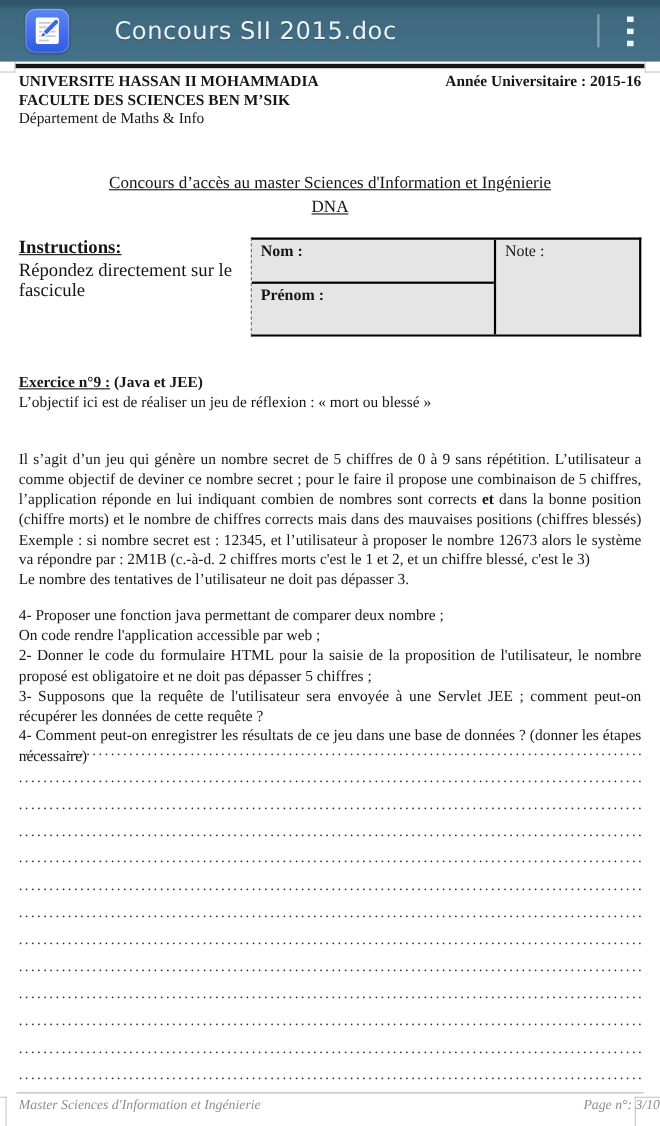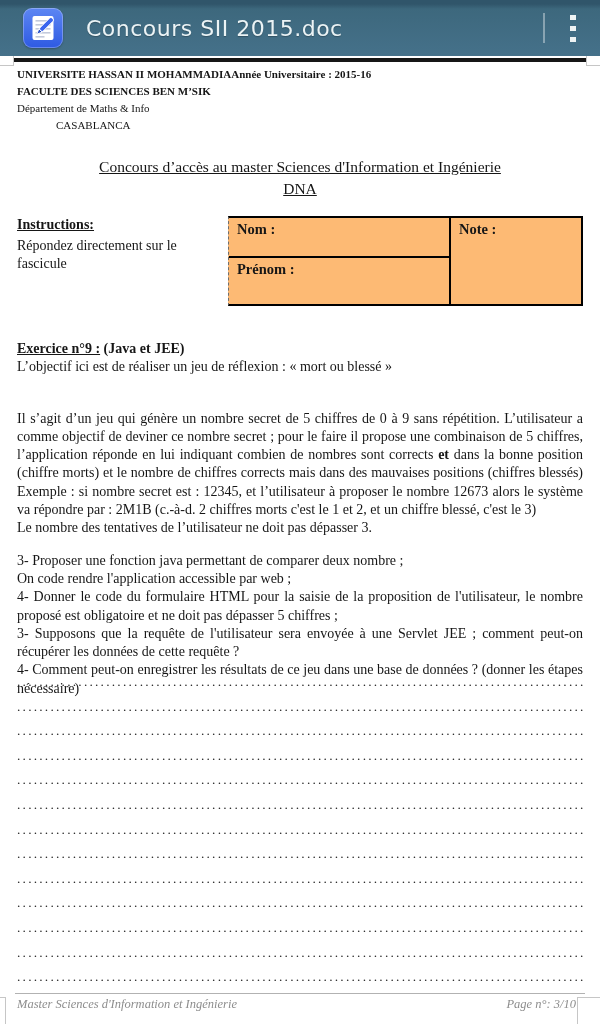--- a/index.html
+++ b/index.html
@@ -14,78 +14,78 @@
     background:linear-gradient(180deg,#30556a 0px,#30556a 4px,#3d687d 9px,#45718a 100%);
     display:flex;align-items:center;z-index:5;
   }
   .app-icon{
     width:40px;height:40px;margin-left:23px;border-radius:9px;flex:0 0 auto;
     background:linear-gradient(180deg,#5d86f3,#2e5ae2);
     box-shadow:inset 0 0 0 1px rgba(255,255,255,.28), 0 1px 2px rgba(0,0,0,.25);
     display:flex;align-items:center;justify-content:center;
   }
   .appbar-title{
-    margin-left:23px;font-family:"DejaVu Sans", sans-serif;
+    margin-left:41px;font-family:"DejaVu Sans", sans-serif;
     font-size:22px;color:#ebf3f5;letter-spacing:.5px;white-space:nowrap;
     text-shadow:0 1px 1px rgba(0,0,0,.25);
   }
   .appbar-right{margin-left:auto;display:flex;align-items:center;height:56px;}
   .appbar-divider{width:2px;height:30px;background:rgba(255,255,255,.38);}
   .menu-btn{
     width:55px;height:56px;display:flex;flex-direction:column;
     align-items:center;justify-content:center;gap:6px;cursor:pointer;background:transparent;border:0;
   }
   .menu-dot{width:6px;height:5px;background:#eef3f4;}
   
   .page-sep{position:absolute;top:58px;left:14px;width:572px;height:4px;background:#161616;}
   .corner{position:absolute;border:0 solid #c6c6c6;}
   .corner-tl{top:56px;left:0;width:13px;height:9px;border-right-width:1px;border-bottom-width:1px;}
   .corner-tr{top:56px;right:0;width:13px;height:9px;border-left-width:1px;border-bottom-width:1px;}
   .corner-bl{top:997px;left:0;width:5px;height:27px;border-right-width:1px;border-top-width:1px;}
   .corner-br{top:997px;right:0;width:22px;height:27px;border-left-width:1px;border-top-width:1px;}
   
   .doc-header{
     position:absolute;top:66px;left:17px;right:17px;
-    display:flex;justify-content:flex-start;align-items:flex-start;
-    font-size:11px;line-height:17px;
+    display:flex;justify-content:space-between;align-items:flex-start;
+    font-size:14px;line-height:17px;
   }
   .bold{font-weight:bold;}
   .indent{padding-left:39px;}
   .doc-title{
     position:absolute;top:156px;left:17px;right:17px;
     text-align:center;font-size:15.5px;line-height:21.5px;
   }
   .u{text-decoration:underline;}
   .instr-row{position:absolute;top:216px;left:17px;right:17px;display:flex;}
-  .instructions{width:198px;font-size:14px;line-height:18px;flex:0 0 auto;}
+  .instructions{width:198px;font-size:17px;line-height:18px;flex:0 0 auto;}
   .instr-head{font-weight:bold;text-decoration:underline;}
   .instr-p1{margin-top:1px;}
   .instr-p2{margin-top:3px;}
   .form-table{
     margin-left:13px;flex:1;height:90px;display:flex;box-sizing:border-box;
     border-top:2px solid #000;border-right:2px solid #000;border-bottom:2px solid #000;
-    border-left:1px dashed #6e6e6e;background:#fdba74;
+    border-left:1px dashed #6e6e6e;background:#e5e5e5;
   }
   .ft-left{width:222px;flex:0 0 auto;display:flex;flex-direction:column;border-right:2px solid #000;box-sizing:border-box;}
   .ft-nom{height:40px;border-bottom:2px solid #000;box-sizing:border-box;padding:3px 8px;font-weight:bold;font-size:14.5px;}
   .ft-prenom{flex:1;padding:3px 8px;font-weight:bold;font-size:14.5px;}
-  .ft-note{flex:1;padding:3px 8px;font-weight:bold;font-size:14.5px;}
+  .ft-note{flex:1;padding:3px 8px;font-weight:normal;font-size:14.5px;}
   .exercise{position:absolute;top:340px;left:17px;right:17px;font-size:14px;line-height:18.3px;}
   .ex-head{font-weight:bold;}
   .para{text-align:justify;margin-top:33px;}
   .q-block{margin-top:14px;}
   .q-block div{text-align:justify;}
   .answers{position:absolute;top:670px;left:17px;right:17px;}
   .dotline{
     height:24.6px;line-height:24.6px;overflow:hidden;white-space:nowrap;
     font-size:13.5px;letter-spacing:2.2px;color:#2b2b2b;
   }
   .footer-rule{position:absolute;top:993px;left:15px;width:570px;border-top:1px solid #b2b2b2;}
   .doc-footer{
-    position:absolute;top:997px;left:17px;right:24px;
+    position:absolute;top:997px;left:17px;right:0;
     display:flex;justify-content:space-between;
     font-style:italic;font-size:12.5px;color:#8d8d8d;
   }
 </style>
 </head>
 <body>
 
 <div class="appbar">
   <div class="app-icon">
     <svg width="28" height="28" viewBox="0 0 28 28" aria-hidden="true">
@@ -120,21 +120,20 @@
 <div class="corner corner-bl"></div>
 <div class="corner corner-br"></div>
 
 <div>
 
   <div class="doc-header">
     <div>
       <div class="bold">UNIVERSITE HASSAN II MOHAMMADIA</div>
       <div class="bold">FACULTE DES SCIENCES BEN M’SIK</div>
       <div>Département de Maths &amp; Info</div>
-      <div class="indent">CASABLANCA</div>
     </div>
     <div class="bold">Année Universitaire : 2015-16</div>
   </div>
 
   <div class="doc-title">
     <div><span class="u">Concours d’accès au master Sciences d'Information et Ingénierie</span></div>
     <div><span class="u">DNA</span></div>
   </div>
 
   <div class="instr-row">
@@ -153,23 +152,23 @@
 
   <div class="exercise">
     <div class="ex-head">
       <span class="u">Exercice n°9 :</span><span> (Java et JEE)</span>
     </div>
     <div>L’objectif ici est de réaliser un jeu de réflexion : « mort ou blessé »</div>
     <div class="para"><span>Il s’agit d’un jeu qui génère un nombre secret de 5 chiffres de 0 à 9 sans répétition. L’utilisateur a comme objectif de deviner ce nombre secret ; pour le faire il propose une combinaison de 5 chiffres, l’application réponde en lui indiquant combien de nombres sont corrects </span><span class="bold">et</span><span> dans la bonne position (chiffre morts) et le nombre de chiffres corrects mais dans des mauvaises positions (chiffres blessés) Exemple : si nombre secret est : 12345, et l’utilisateur à proposer le nombre 12673 alors le système va répondre par : 2M1B (c.-à-d. 2 chiffres morts c'est le 1 et 2, et un chiffre blessé, c'est le 3)</span></div>
     <div>Le nombre des tentatives de l’utilisateur ne doit pas dépasser 3.</div>
 
     <div class="q-block">
-      <div>3- Proposer une fonction java permettant de comparer deux nombre ;</div>
+      <div>4- Proposer une fonction java permettant de comparer deux nombre ;</div>
       <div>On code rendre l'application accessible par web ;</div>
-      <div>4- Donner le code du formulaire HTML pour la saisie de la proposition de l'utilisateur, le nombre proposé est obligatoire et ne doit pas dépasser 5 chiffres ;</div>
+      <div>2- Donner le code du formulaire HTML pour la saisie de la proposition de l'utilisateur, le nombre proposé est obligatoire et ne doit pas dépasser 5 chiffres ;</div>
       <div>3- Supposons que la requête de l'utilisateur sera envoyée à une Servlet JEE ; comment peut-on récupérer les données de cette requête ?</div>
       <div>4- Comment peut-on enregistrer les résultats de ce jeu dans une base de données ? (donner les étapes nécessaire)</div>
     </div>
   </div>
 
   <div class="answers">
       <div class="dotline">..........................................................................................................................................................</div>
       <div class="dotline">..........................................................................................................................................................</div>
       <div class="dotline">..........................................................................................................................................................</div>
       <div class="dotline">..........................................................................................................................................................</div>

